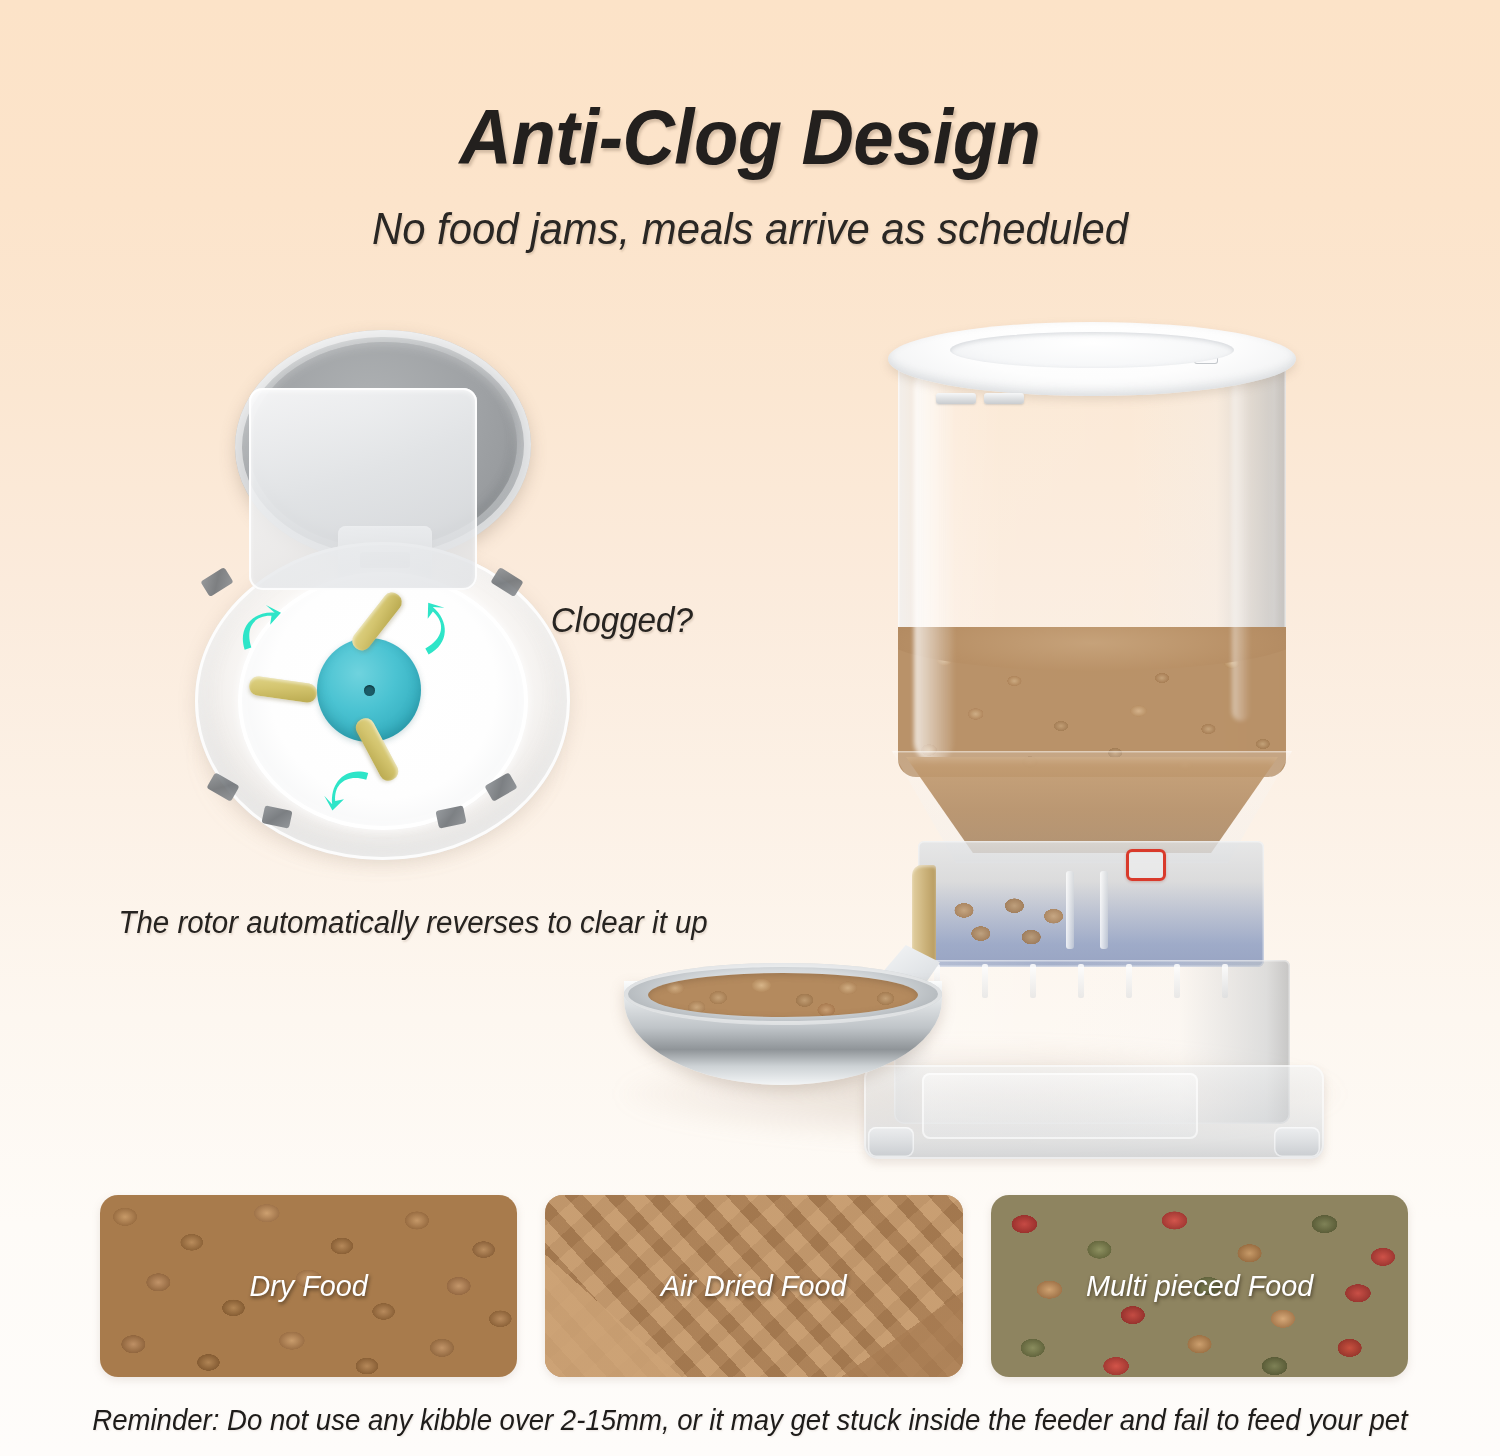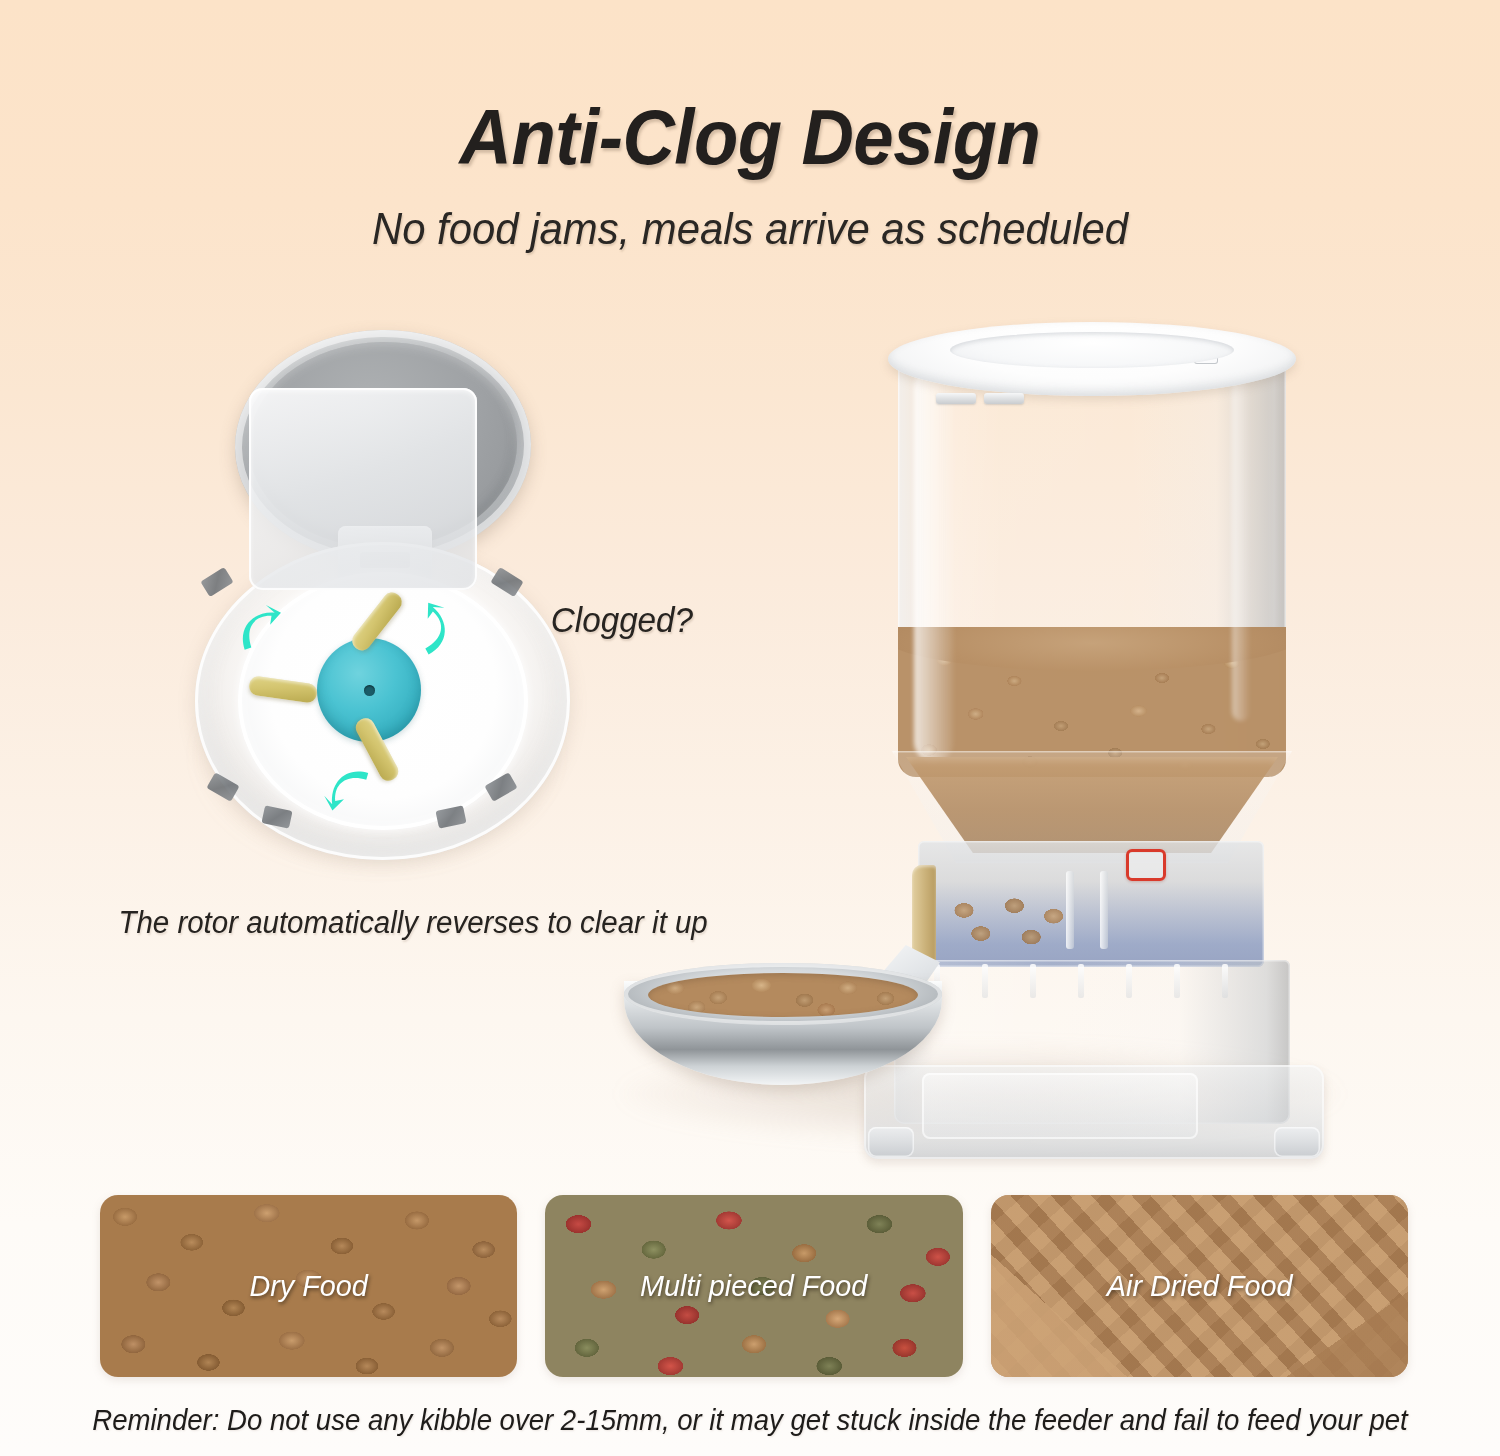--- a/index.html
+++ b/index.html
@@ -811,22 +811,22 @@
     <div class="bowl-food"></div>
   </div>
 </div>
 
 <div class="food-cards">
   <div class="food-card">
     <div class="tex tex-dry"></div>
     <div class="cap">Dry Food</div>
   </div>
   <div class="food-card">
+    <div class="tex tex-air"></div>
+    <div class="cap">Air Dried Food</div>
+  </div>
+  <div class="food-card">
     <div class="tex tex-multi"></div>
     <div class="cap">Multi pieced Food</div>
   </div>
-  <div class="food-card">
-    <div class="tex tex-air"></div>
-    <div class="cap">Air Dried Food</div>
-  </div>
 </div>
 
 <div class="reminder">Reminder: Do not use any kibble over 2-15mm, or it may get stuck inside the feeder and fail to feed your pet</div>
 
 </body></html>

